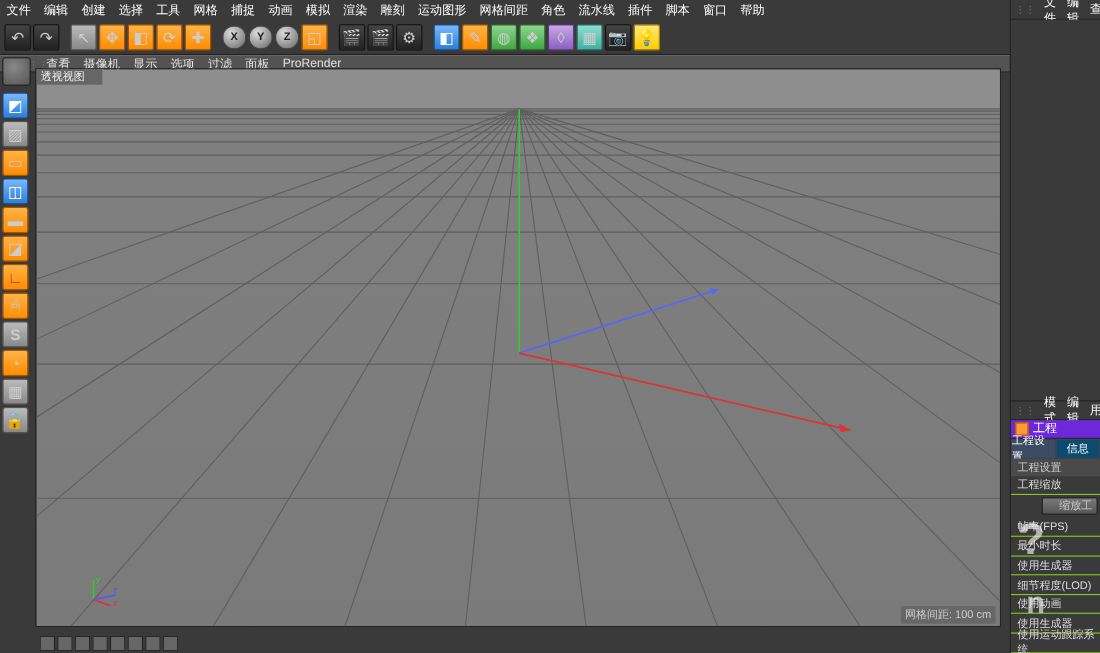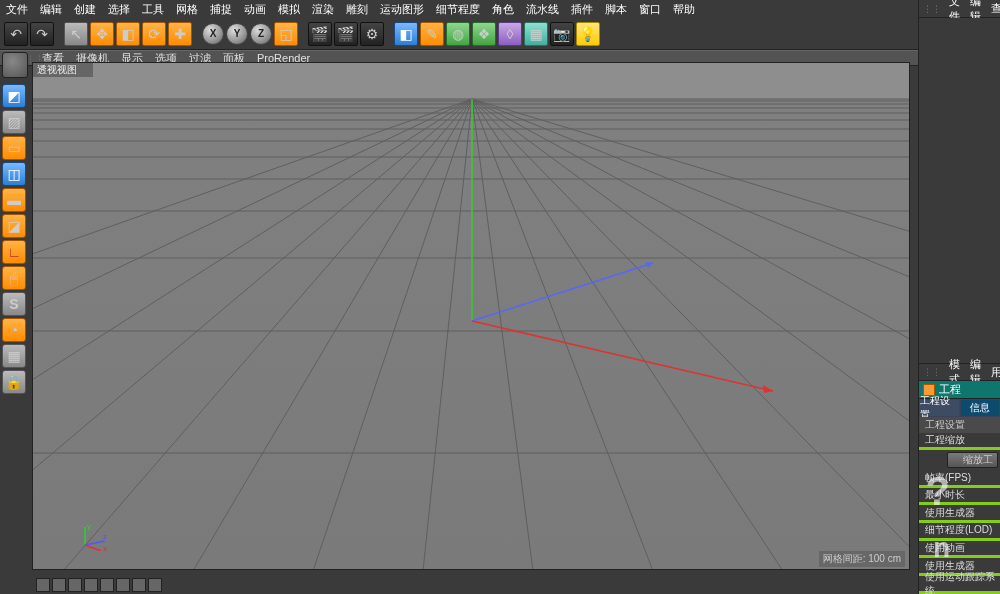--- a/index.html
+++ b/index.html
@@ -138,25 +138,25 @@
       font-size: 11px;
       color: #fff;
     }
     .right-mid-tabs { border-top: 1px solid #222; }
     .attr-row {
       height: 18px;
       display: flex; align-items: center;
       padding-left: 6px;
       font-size: 10px;
       color: #ddd;
-      border-bottom: 3px solid #84cc16;
+      border-bottom: 1px solid #84cc16;
     }
     .attr-header {
       height: 18px;
-      background: #0f766e;
+      background: #6d28d9;
       display: flex; align-items: center;
       padding-left: 4px;
       gap: 4px;
       font-size: 11px;
       color: #fff;
       border-bottom: 1px solid #222;
     }
     .attr-tabrow {
       height: 18px; display: flex;
     }
@@ -214,21 +214,21 @@
   <span>创建</span>
   <span>选择</span>
   <span>工具</span>
   <span>网格</span>
   <span>捕捉</span>
   <span>动画</span>
   <span>模拟</span>
   <span>渲染</span>
   <span>雕刻</span>
   <span>运动图形</span>
-  <span>细节程度</span>
+  <span>网格间距</span>
   <span>角色</span>
   <span>流水线</span>
   <span>插件</span>
   <span>脚本</span>
   <span>窗口</span>
   <span>帮助</span>
 </div>
 
 <div class="toolbar">
   <div class="tool-btn dark">↶</div>

